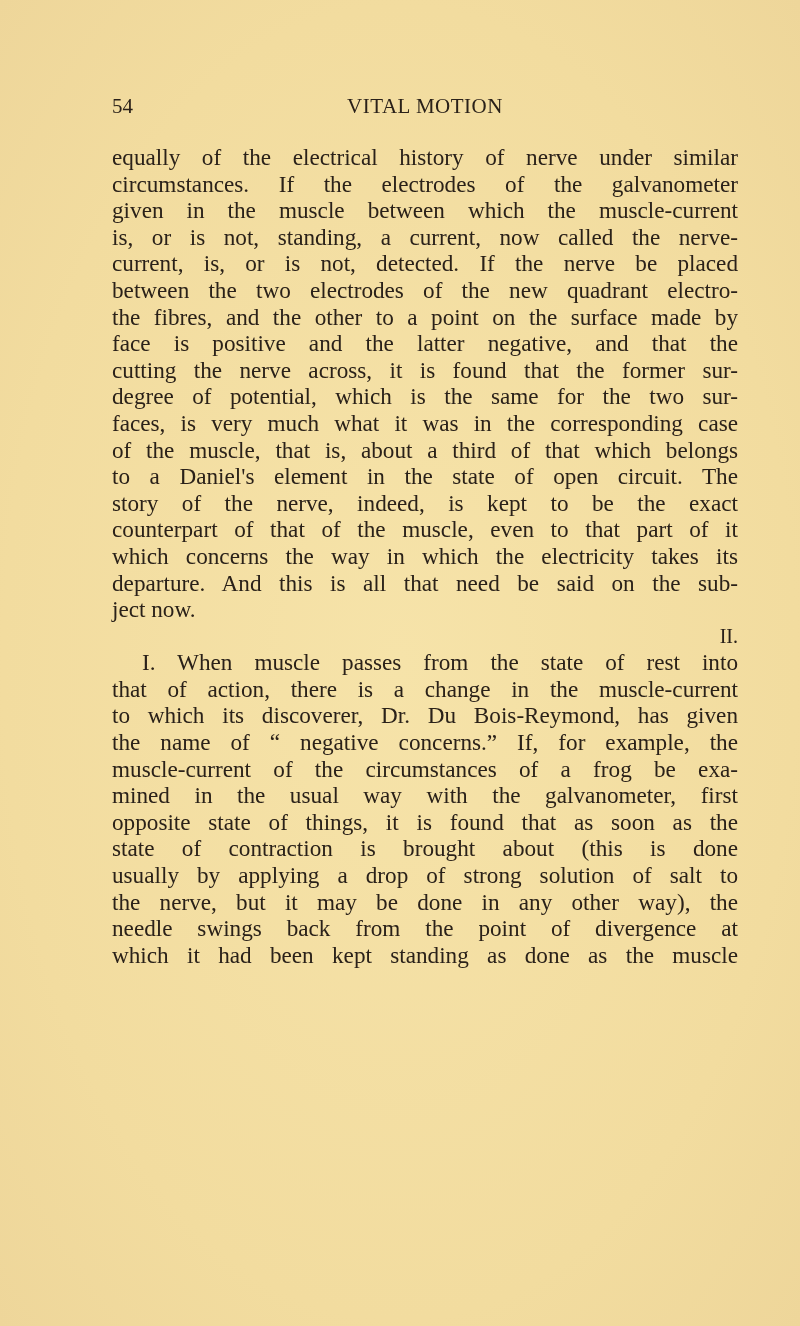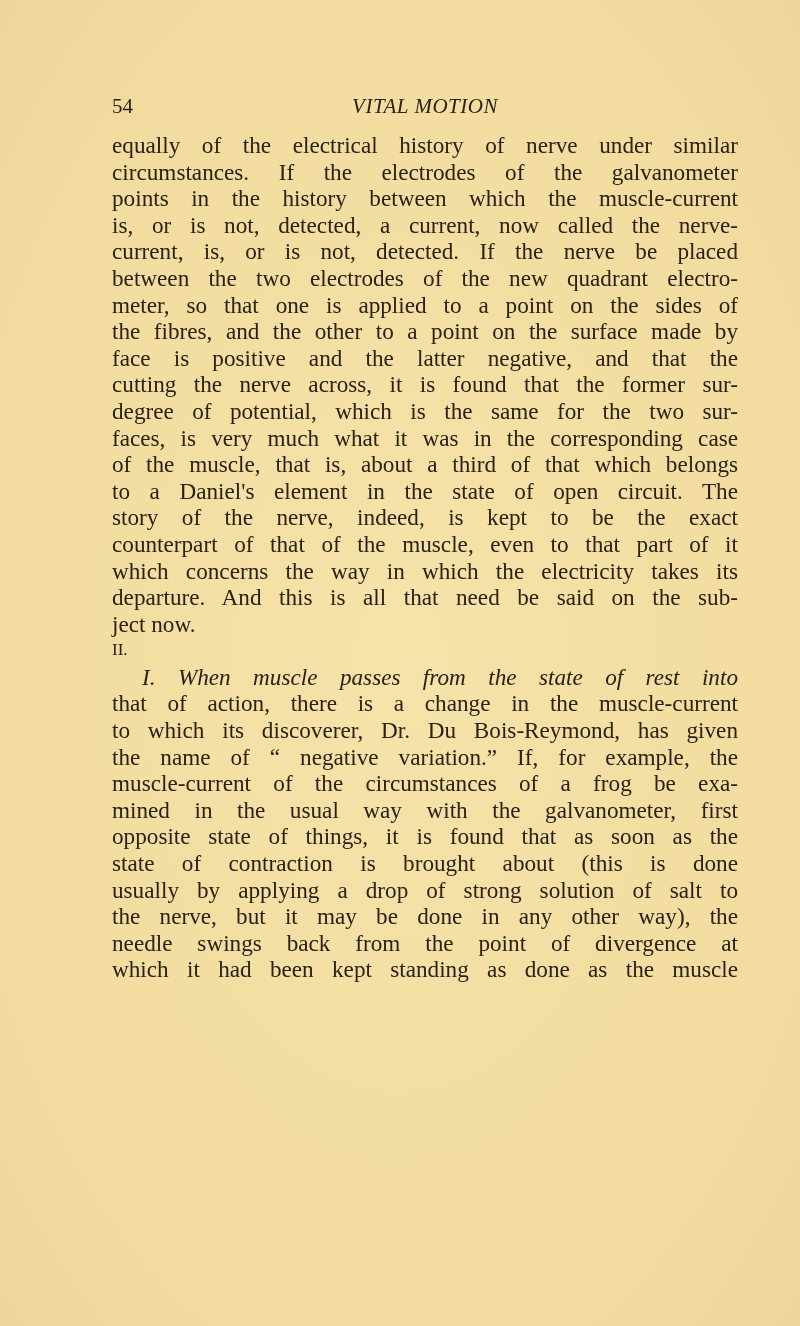--- a/index.html
+++ b/index.html
@@ -36,95 +36,92 @@
       font-size: 21px;
       line-height: 28px;
       text-align: right;
     }
     .running-title {
       position: absolute;
       left: 0;
       width: 626px;
       top: 0;
       text-align: center;
-      font-style: italic;
       font-size: 21px;
       line-height: 28px;
       letter-spacing: 0.5px;
     }
     .body-text {
       position: absolute;
-      top: 132px;
+      top: 144px;
       left: 0;
       width: 626px;
     }
     .line {
       display: block;
       font-size: 23.2px;
       line-height: 26.6px;
       height: 26.6px;
       white-space: nowrap;
       text-align: justify;
       text-align-last: justify;
     }
     .line.last {
       text-align: left;
       text-align-last: left;
     }
     .line.indent {
       padding-left: 30px;
-      font-style: italic;
     }
     .section-heading {
       display: block;
-      text-align: left;
-      font-size: 17px;
+      text-align: right;
+      font-size: 20px;
       line-height: 26.6px;
       height: 26.6px;
     }
   </style>
 </head>
 <body>
 
 <div class="page">
   <div class="running-head">
     <span class="page-number">54</span>
     <span class="running-title">VITAL MOTION</span>
   </div>
 
   <div class="body-text">
     <div>
       <span class="line">equally of the electrical history of nerve under similar</span>
       <span class="line">circumstances. If the electrodes of the galvanometer</span>
-      <span class="line">points in the history between which the muscle-current</span>
-      <span class="line">is, or is not, detected, a current, now called the nerve-</span>
+      <span class="line">given in the muscle between which the muscle-current</span>
+      <span class="line">is, or is not, standing, a current, now called the nerve-</span>
       <span class="line">current, is, or is not, detected. If the nerve be placed</span>
       <span class="line">between the two electrodes of the new quadrant electro-</span>
-      <span class="line">meter, so that one is applied to a point on the sides of</span>
       <span class="line">the fibres, and the other to a point on the surface made by</span>
       <span class="line">face is positive and the latter negative, and that the</span>
       <span class="line">cutting the nerve across, it is found that the former sur-</span>
       <span class="line">degree of potential, which is the same for the two sur-</span>
       <span class="line">faces, is very much what it was in the corresponding case</span>
       <span class="line">of the muscle, that is, about a third of that which belongs</span>
       <span class="line">to a Daniel's element in the state of open circuit. The</span>
       <span class="line">story of the nerve, indeed, is kept to be the exact</span>
       <span class="line">counterpart of that of the muscle, even to that part of it</span>
       <span class="line">which concerns the way in which the electricity takes its</span>
       <span class="line">departure. And this is all that need be said on the sub-</span>
       <span class="line last">ject now.</span>
     </div>
 
     <span class="section-heading">II.</span>
 
     <div>
       <span class="line indent">I. When muscle passes from the state of rest into</span>
       <span class="line">that of action, there is a change in the muscle-current</span>
       <span class="line">to which its discoverer, Dr. Du Bois-Reymond, has given</span>
-      <span class="line">the name of “ negative variation.” If, for example, the</span>
+      <span class="line">the name of “ negative concerns.” If, for example, the</span>
       <span class="line">muscle-current of the circumstances of a frog be exa-</span>
       <span class="line">mined in the usual way with the galvanometer, first</span>
       <span class="line">opposite state of things, it is found that as soon as the</span>
       <span class="line">state of contraction is brought about (this is done</span>
       <span class="line">usually by applying a drop of strong solution of salt to</span>
       <span class="line">the nerve, but it may be done in any other way), the</span>
       <span class="line">needle swings back from the point of divergence at</span>
       <span class="line">which it had been kept standing as done as the muscle</span>
     </div>
   </div>

